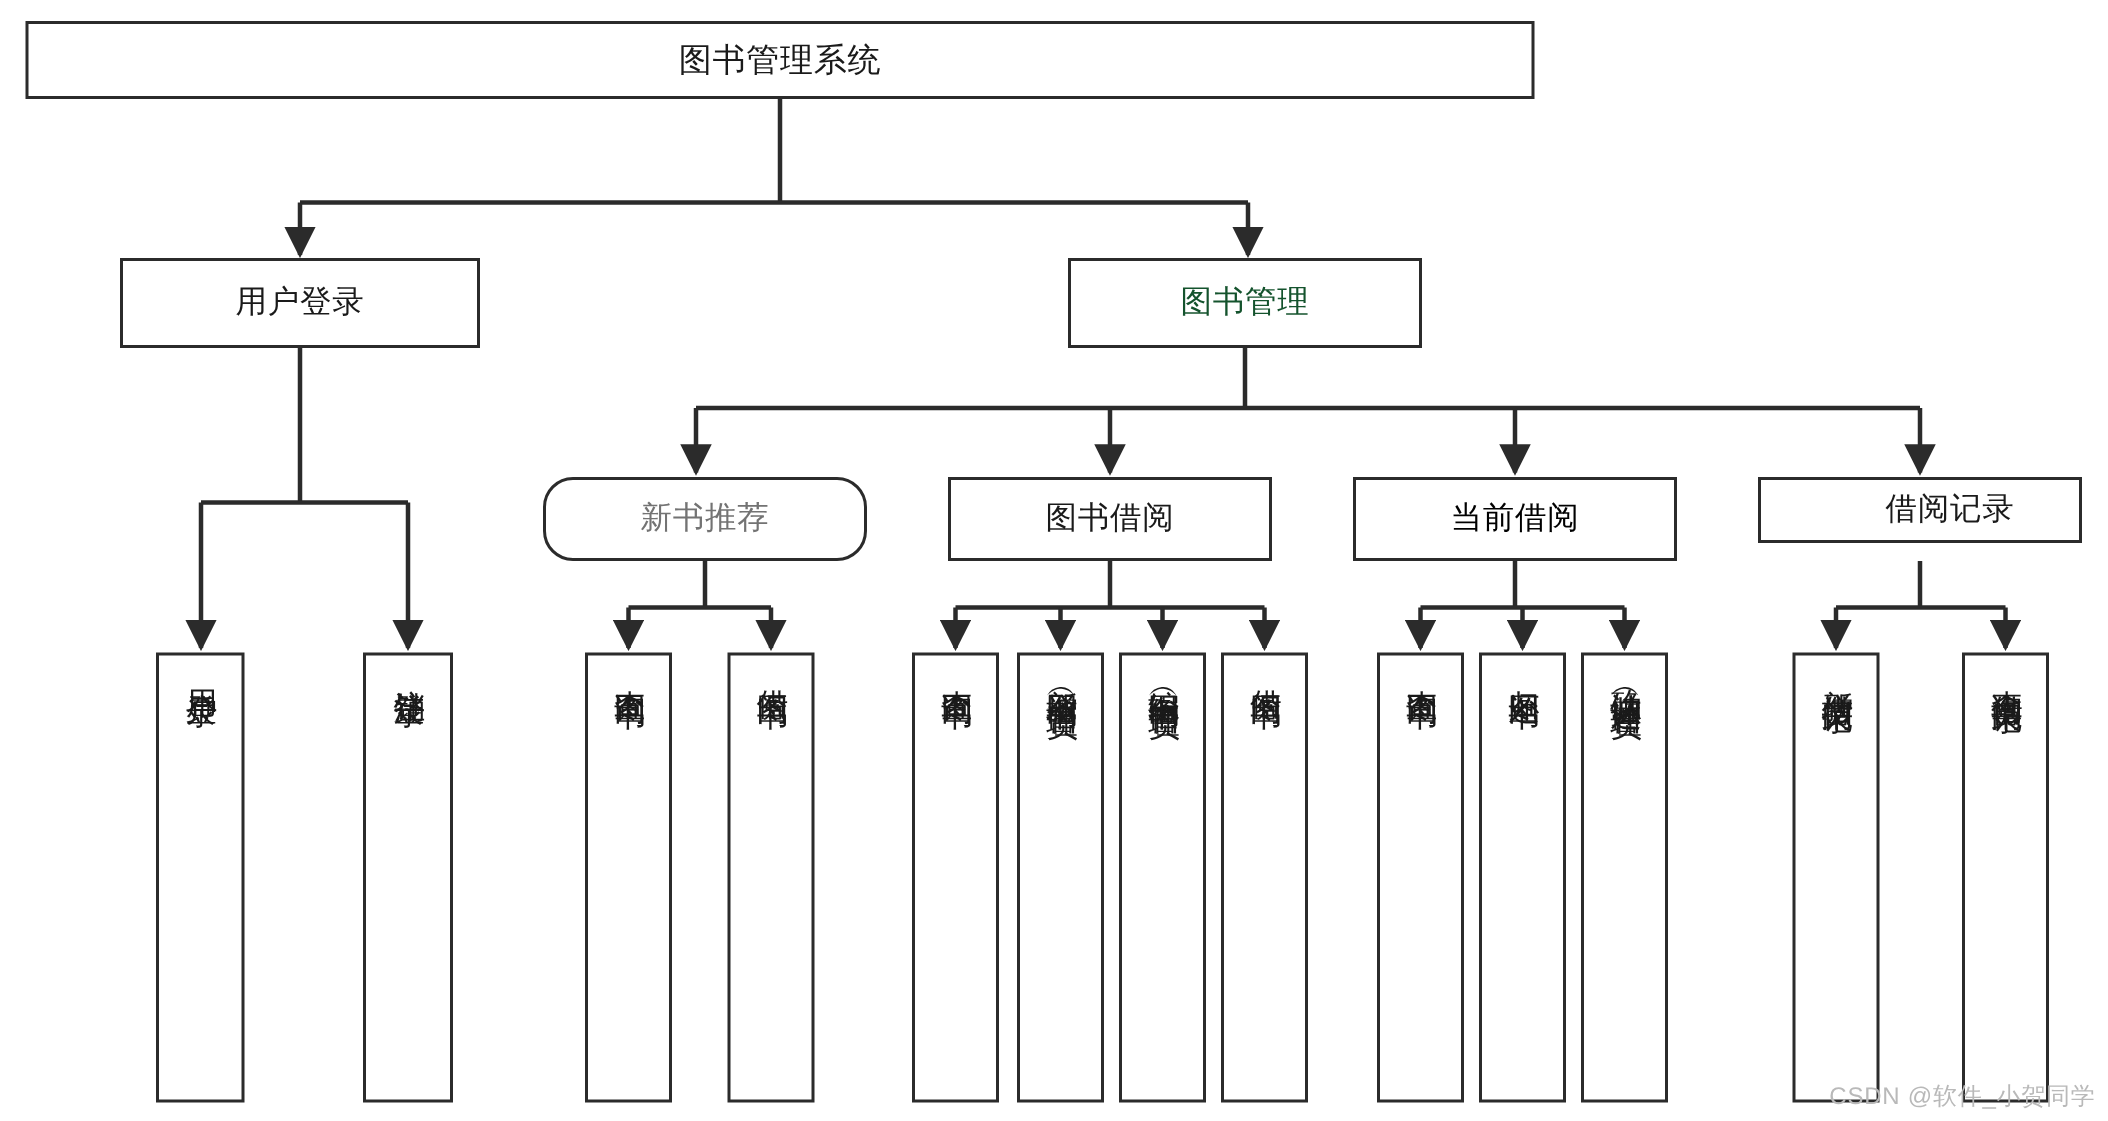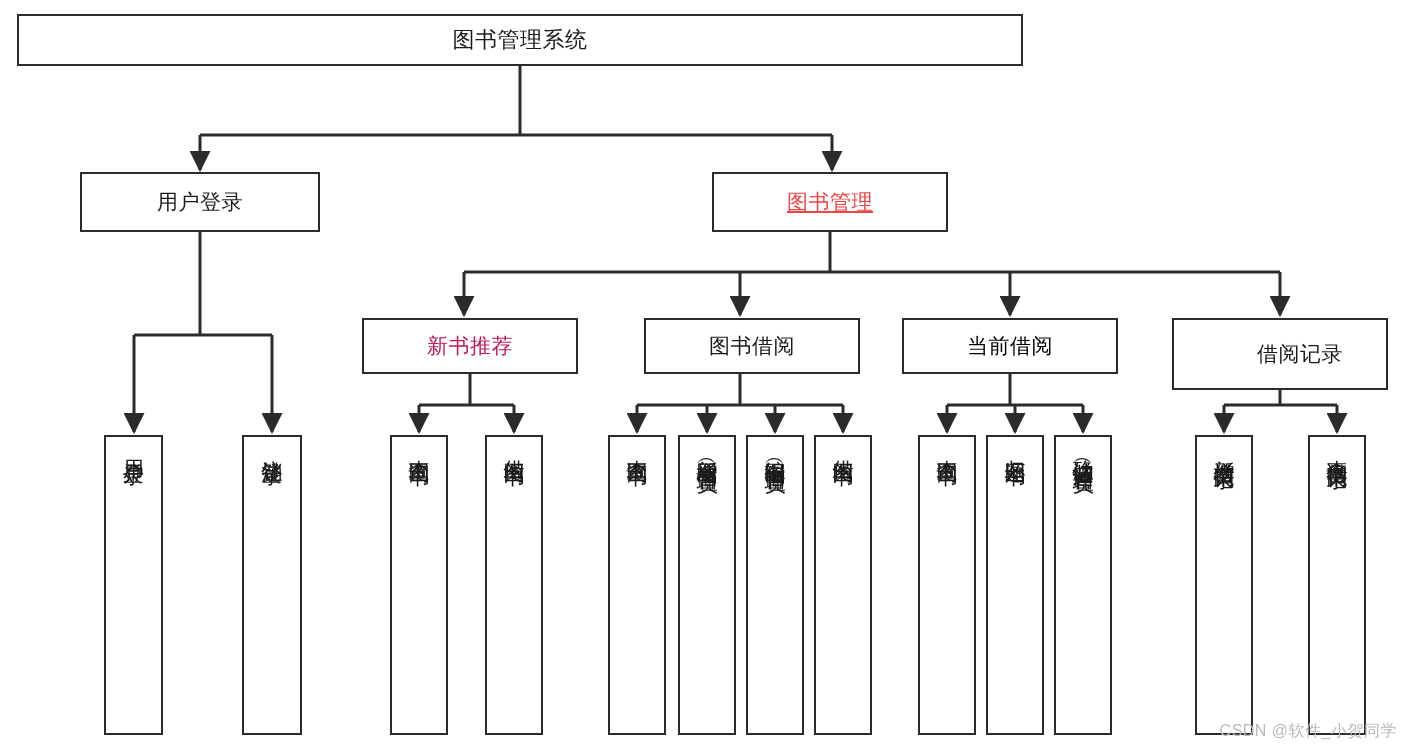--- a/index.html
+++ b/index.html
@@ -128,34 +128,34 @@
     </g>
   </svg>
 
   <div class="node horiz root" style="left: 17px; top: 14px; width: 1006px; height: 52px; color: rgb(26, 26, 26); border-color: rgb(43, 43, 43);">
     <span class="label">图书管理系统</span>
   </div>
 
   <div class="node horiz" style="left: 80px; top: 172px; width: 240px; height: 60px; color: rgb(26, 26, 26); border-color: rgb(43, 43, 43);">
     <span class="label">用户登录</span>
   </div>
-  <div class="node horiz" style="left: 712px; top: 172px; width: 236px; height: 60px; color: #ef4444; border-color: rgb(43, 43, 43); text-decoration: underline;">
+  <div class="node horiz" style="left: 712px; top: 172px; width: 236px; height: 60px; color: #14532d; border-color: rgb(43, 43, 43);">
     <span class="label">图书管理</span>
   </div>
 
-  <div class="node horiz" style="left: 362px; top: 318px; width: 216px; height: 56px; color: #be185d; border-color: rgb(43, 43, 43);">
+  <div class="node horiz" style="left: 362px; top: 318px; width: 216px; height: 56px; color: #737373; border-color: rgb(43, 43, 43); border-radius: 20px;">
     <span class="label">新书推荐</span>
   </div>
-  <div class="node horiz" style="left: 632px; top: 318px; width: 216px; height: 56px; color: rgb(26, 26, 26); border-color: rgb(43, 43, 43); margin-left: 12px;">
+  <div class="node horiz" style="left: 632px; top: 318px; width: 216px; height: 56px; color: rgb(26, 26, 26); border-color: rgb(43, 43, 43);">
     <span class="label">图书借阅</span>
   </div>
   <div class="node horiz" style="left: 902px; top: 318px; width: 216px; height: 56px; color: #000000; border-color: rgb(43, 43, 43);">
     <span class="label">当前借阅</span>
   </div>
-  <div class="node horiz" style="left: 1172px; top: 318px; width: 216px; height: 72px; color: rgb(26, 26, 26); border-color: rgb(43, 43, 43); padding-left: 40px;">
+  <div class="node horiz" style="left: 1172px; top: 318px; width: 216px; height: 44px; color: rgb(26, 26, 26); border-color: rgb(43, 43, 43); padding-left: 40px;">
     <span class="label">借阅记录</span>
   </div>
 
   <div class="node vert" style="left: 104px; top: 435px; width: 59px; height: 300px; color: rgb(26, 26, 26); border-color: rgb(43, 43, 43);">
     <span class="label">用户登录</span>
   </div>
   <div class="node vert" style="left: 242px; top: 435px; width: 60px; height: 300px; color: rgb(26, 26, 26); border-color: rgb(43, 43, 43);">
     <span class="label">注销登录</span>
   </div>
   <div class="node vert" style="left: 390px; top: 435px; width: 58px; height: 300px; color: rgb(26, 26, 26); border-color: rgb(43, 43, 43);">

